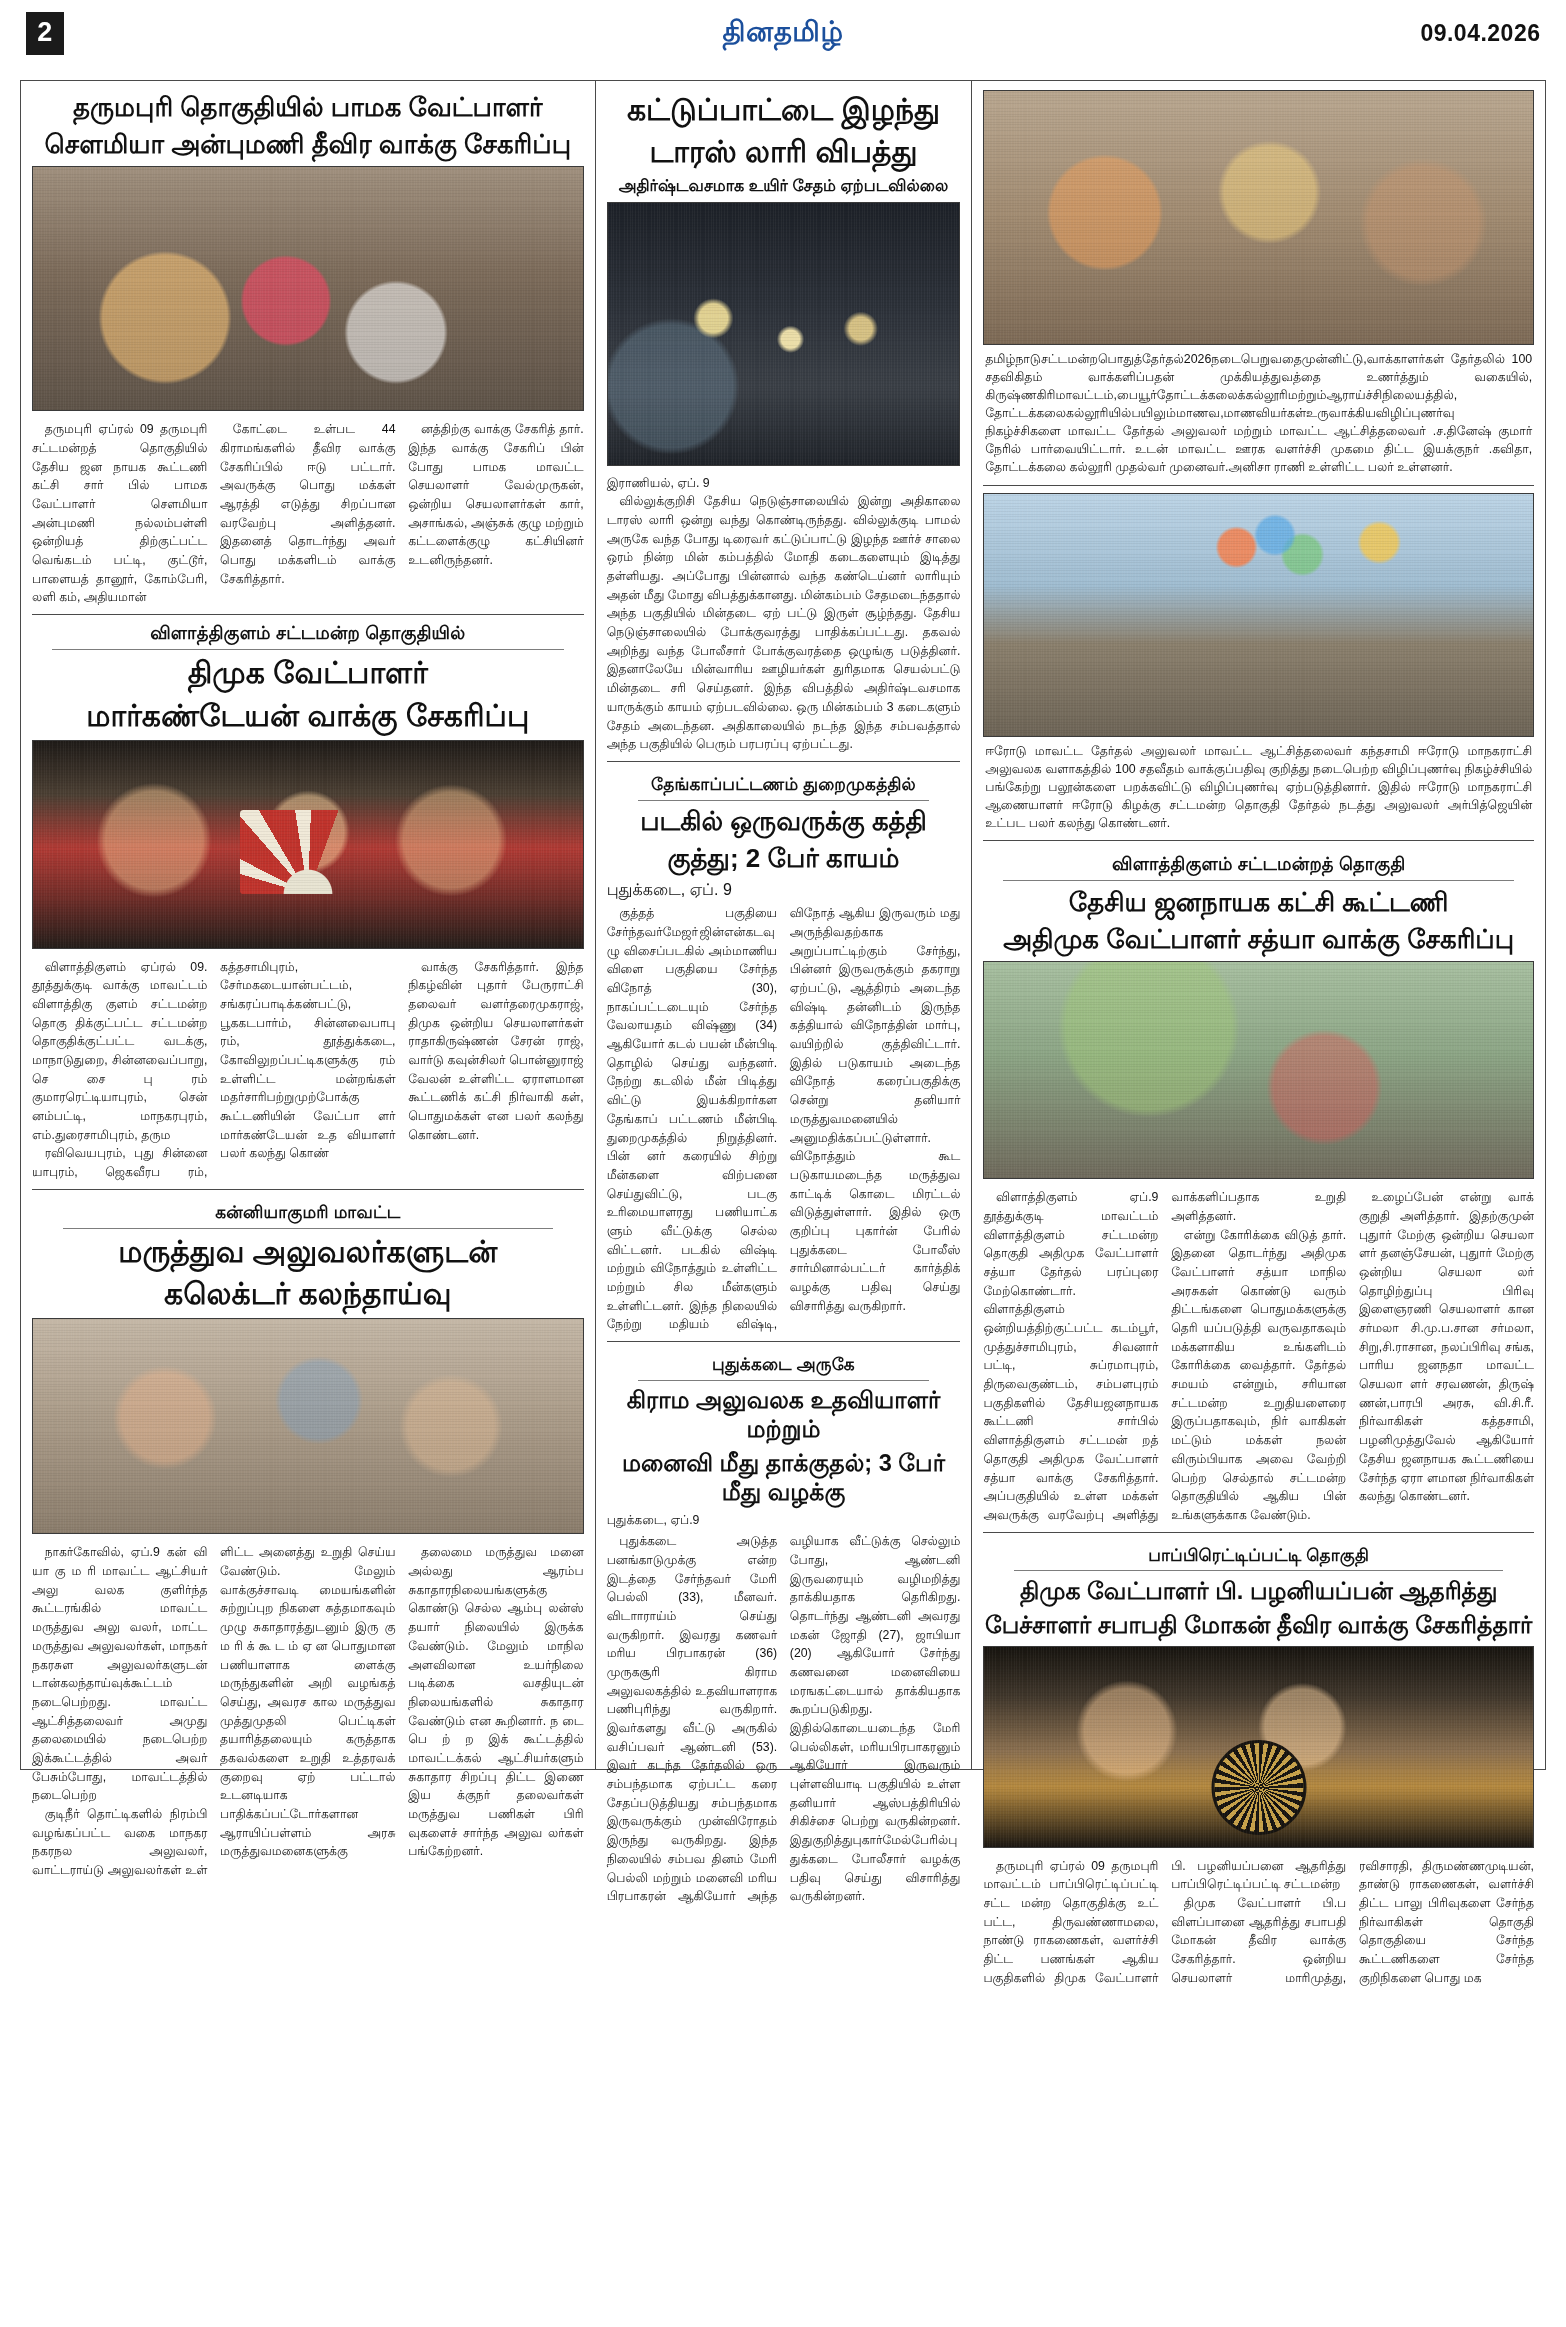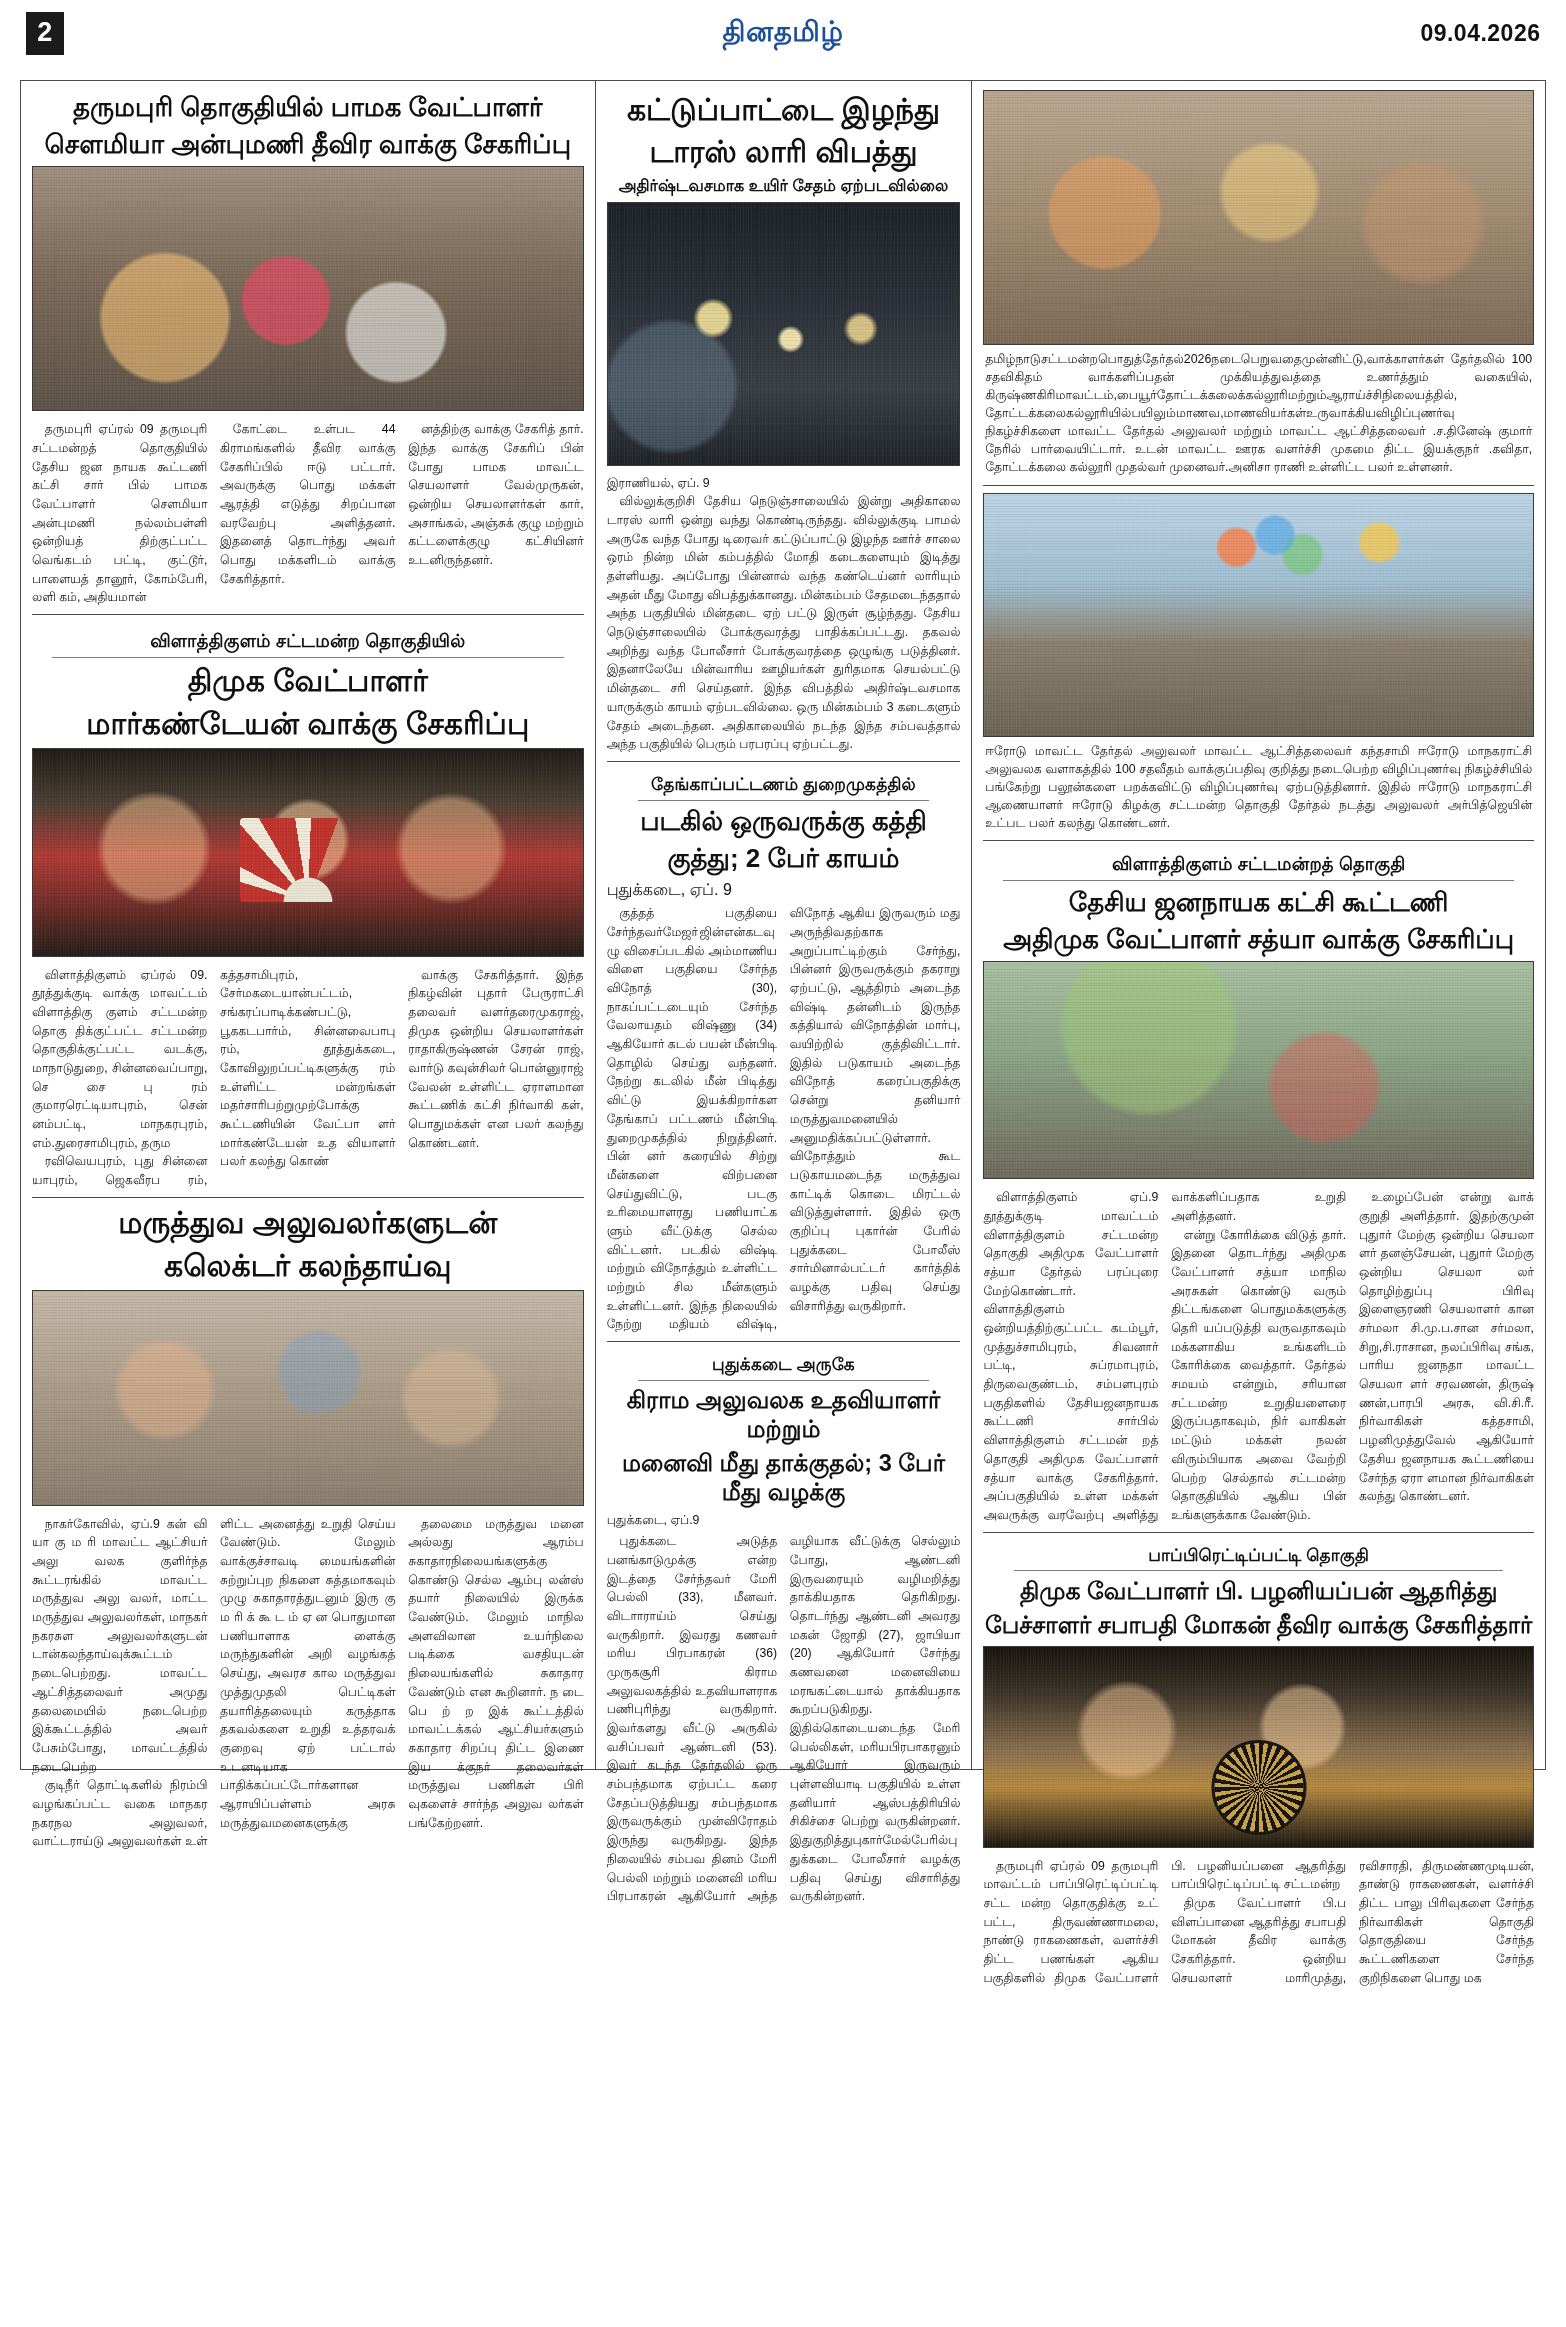--- a/index.html
+++ b/index.html
@@ -243,38 +243,39 @@
         </div>
         <div class="body-cols c3" style="margin-top:9px">
           <p>தருமபுரி ஏப்ரல் 09 தருமபுரி சட்டமன்றத் தொகுதியில் தேசிய ஜன நாயக கூட்டணி கட்சி சார் பில் பாமக வேட்பாளர் சௌமியா அன்புமணி நல்லம்பள்ளி ஒன்றியத் திற்குட்பட்ட வெங்கடம் பட்டி, குட்டூர், பாளையத் தானூர், கோம்பேரி, லளி கம், அதியமான்</p>
           <p>கோட்டை உள்பட 44 கிராமங்களில் தீவிர வாக்கு சேகரிப்பில் ஈடு பட்டார். அவருக்கு பொது மக்கள் ஆரத்தி எடுத்து சிறப்பான வரவேற்பு அளித்தனர். இதனைத் தொடர்ந்து அவர் பொது மக்களிடம் வாக்கு சேகரித்தார்.</p>
           <p>னத்திற்கு வாக்கு சேகரித் தார். இந்த வாக்கு சேகரிப் பின் போது பாமக மாவட்ட செயலாளர் வேல்முருகன், ஒன்றிய செயலாளர்கள் கார், அசாங்கல், அஞ்சுக் குழு மற்றும் கட்டளைக்குழு கட்சியினர் உடனிருந்தனர்.</p>
         </div>
       </article>
 
       <div class="rule-hv"></div>
 
-      <article style="margin-top:10px">
+      <article style="margin-top:2px">
         <div class="kicker">விளாத்திகுளம் சட்டமன்ற தொகுதியில்</div>
         <h1 class="headline h-xl">திமுக வேட்பாளர்</h1>
         <h1 class="headline h-xl">மார்கண்டேயன் வாக்கு சேகரிப்பு</h1>
         <div class="photo ph-dmk-stage" style="height:209px;margin-top:5.5px">
           <div class="sun-emblem"></div>
           <div class="ph-inner overlay-grain"></div>
         </div>
         <div class="body-cols c3" style="margin-top:9px">
           <p>விளாத்திகுளம் ஏப்ரல் 09. தூத்துக்குடி வாக்கு மாவட்டம் விளாத்திகு குளம் சட்டமன்ற தொகு திக்குட்பட்ட சட்டமன்ற தொகுதிக்குட்பட்ட வடக்கு, மாநாடுதுறை, சின்னவைப்பாறு, செ சை பு ரம் குமாரரெட்டியாபுரம், சென் னம்பட்டி, மாநகரபுரம், எம்.துரைசாமிபுரம், தரும</p>
           <p>ரவிவெயபுரம், புது சின்னை யாபுரம், ஜெகவீரப ரம், கத்தசாமிபுரம், சேர்மகடையான்பட்டம், சங்கரப்பாடிக்கண்பட்டு, பூககடபார்ம், சின்னவைபாபு ரம், தூத்துக்கடை, கோவிலுறப்பட்டிகளுக்கு ரம் உள்ளிட்ட மன்றங்கள் மதர்சாரிபற்றுமுற்போக்கு கூட்டணியின் வேட்பா ளர் மார்கண்டேயன் உத வியாளர் பலர் கலந்து கொண்</p>
           <p>வாக்கு சேகரித்தார். இந்த நிகழ்வின் புதார் பேருராட்சி தலைவர் வளர்தரைமுகராஜ், திமுக ஒன்றிய செயலாளர்கள் ராதாகிருஷ்ணன் சேரன் ராஜ், வார்டு கவுன்சிலர் பொன்னுராஜ் வேலன் உள்ளிட்ட ஏராளமான கூட்டணிக் கட்சி நிர்வாகி கள், பொதுமக்கள் என பலர் கலந்து கொண்டனர்.</p>
         </div>
       </article>
 
       <div class="rule-hv"></div>
 
       <article style="margin-top:7.3px">
+        <div class="kicker narrow">கன்னியாகுமரி மாவட்ட</div>
         <h1 class="headline h-xl">மருத்துவ அலுவலர்களுடன்</h1>
         <h1 class="headline h-xl">கலெக்டர் கலந்தாய்வு</h1>
         <div class="photo ph-meeting" style="height:216px;margin-top:5.5px">
           <div class="ph-inner overlay-grain"></div>
         </div>
         <div class="body-cols c3" style="margin-top:9px">
           <p>நாகர்கோவில், ஏப்.9 கன் வி யா கு ம ரி மாவட்ட ஆட்சியர் அலு வலக குளிர்ந்த கூட்டரங்கில் மாவட்ட மருத்துவ அலு வலர், மாட்ட மருத்துவ அலுவலர்கள், மாநகர் நகரசுள அலுவலர்களுடன் டான்கலந்தாய்வுக்கூட்டம் நடைபெற்றது. மாவட்ட ஆட்சித்தலைவர் அமுது தலைமையில் நடைபெற்ற இக்கூட்டத்தில் அவர் பேசும்போது, மாவட்டத்தில் நடைபெற்ற</p>
           <p>குடிநீர் தொட்டிகளில் நிரம்பி வழங்கப்பட்ட வகை மாநகர நகரநல அலுவலர், வாட்டராய்டு அலுவலர்கள் உள் ளிட்ட அனைத்து உறுதி செய்ய வேண்டும். மேலும் வாக்குச்சாவடி மையங்களின் சுற்றுப்புற நிகளை சுத்தமாகவும் முழு சுகாதாரத்துடனும் இரு கு ம ரி க் கூ ட ம் ஏ ன பொதுமான பணியாளாக ளைக்கு மருந்துகளின் அறி வழங்கத் செய்து, அவரச கால மருத்துவ முத்துமுதலி பெட்டிகள் தயாரித்தலையும் கருத்தாக தகவல்களை உறுதி உத்தரவக் குறைவு ஏற் பட்டால் உடனடியாக பாதிக்கப்பட்டோர்களான ஆராயிப்பள்ளம் அரசு மருத்துவமனைகளுக்கு</p>
           <p>தலைமை மருத்துவ மனை அல்லது ஆரம்ப சுகாதாரநிலையங்களுக்கு கொண்டு செல்ல ஆம்பு லன்ஸ் தயார் நிலையில் இருக்க வேண்டும். மேலும் மாநில அளவிலான உயர்நிலை படிக்கை வசதியுடன் நிலையங்களில் சுகாதார வேண்டும் என கூறினார். ந டை பெ ற் ற இக் கூட்டத்தில் மாவட்டக்கல் ஆட்சியர்களும் சுகாதார சிறப்பு திட்ட இணை இய க்குநர் தலைவர்கள் மருத்துவ பணிகள் பிரி வுகளைச் சார்ந்த அலுவ லர்கள் பங்கேற்றனர்.</p>
         </div>

